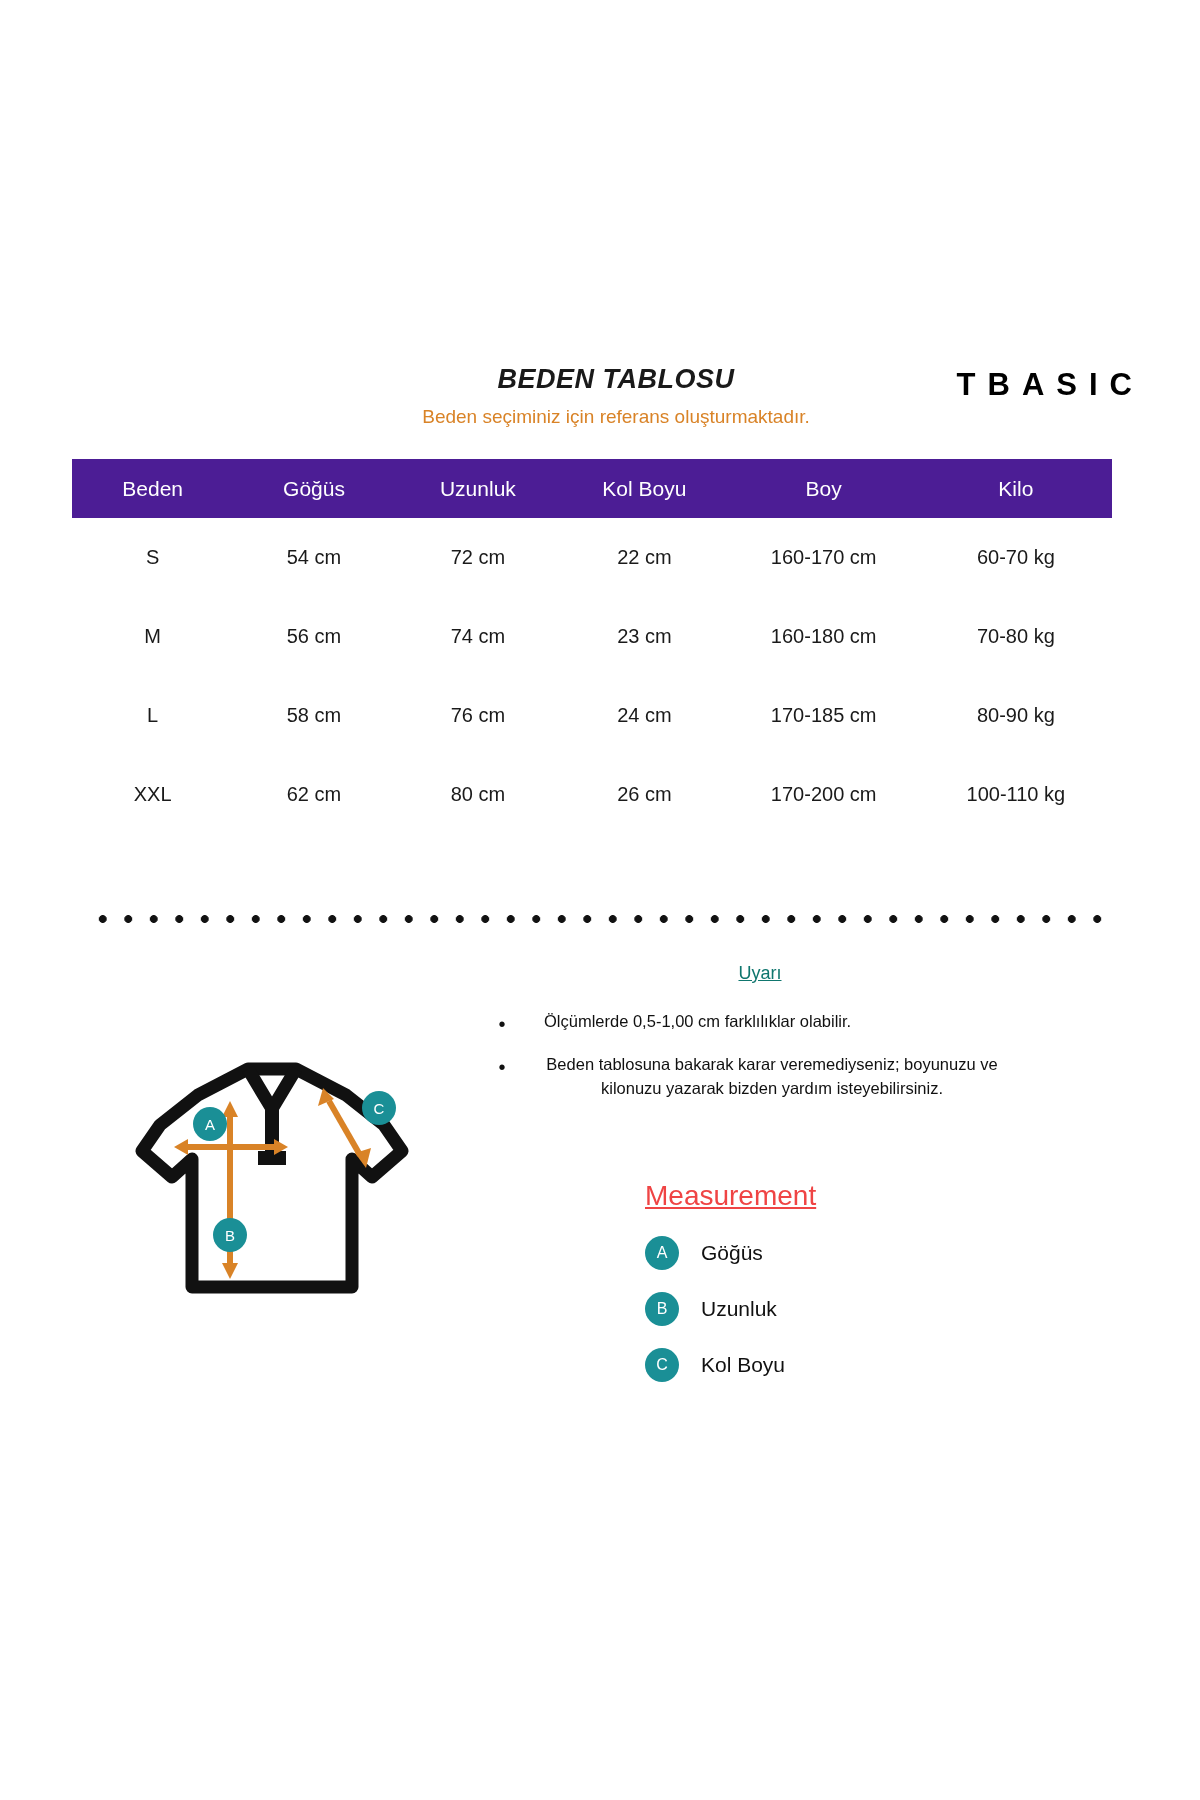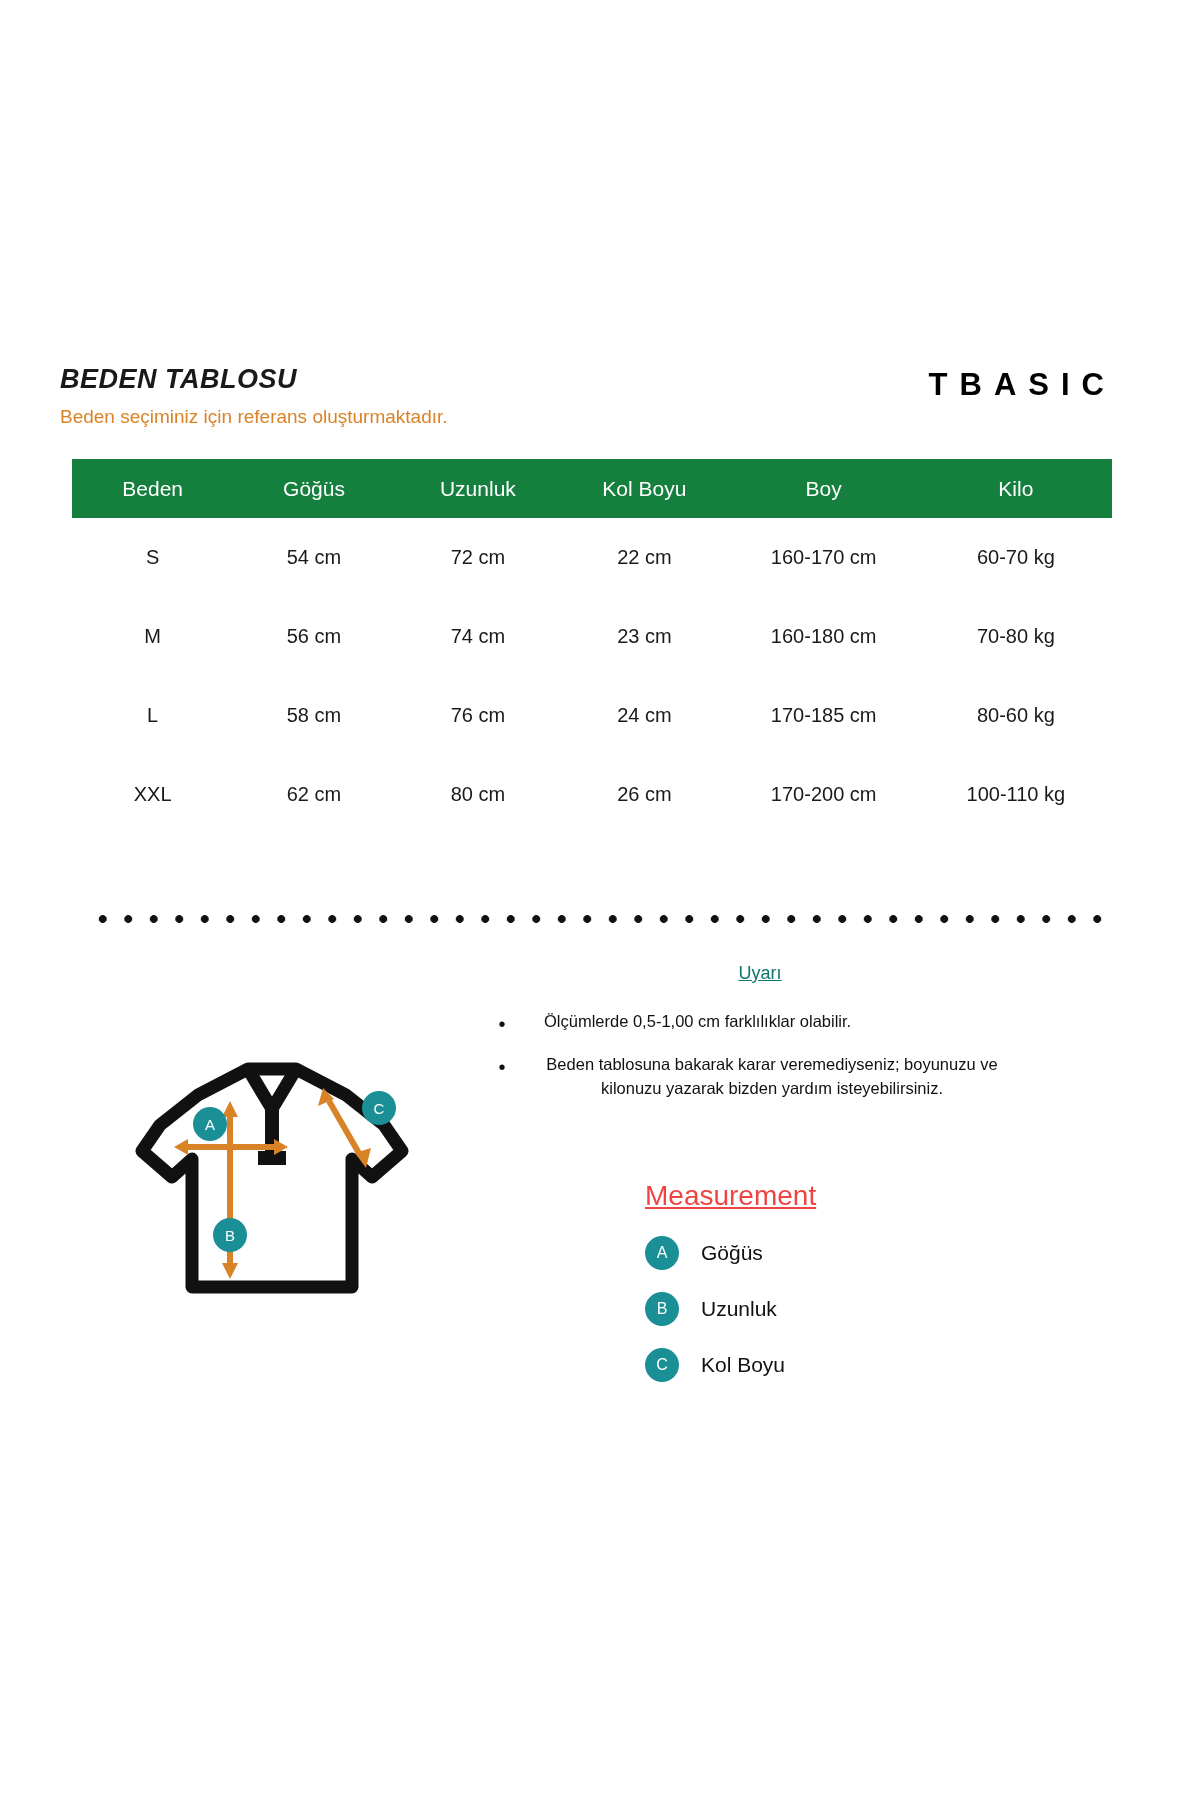--- a/index.html
+++ b/index.html
@@ -19,24 +19,25 @@
   .sheet {
     position: absolute;
     left: 0; top: 0;
     width: 1200px;
     height: 1800px;
   }
 
   
   .header {
     position: absolute;
-    left: 60px;
+    left: 88px;
     top: 365px;
     width: 1056px;
     height: 70px;
+    text-align: center;
   }
   .title {
     font-size: 27px;
     font-weight: bold;
     font-style: italic;
     letter-spacing: 0.5px;
     color: #1a1a1a;
     margin: 0;
     line-height: 1.1;
   }
@@ -62,21 +63,21 @@
     left: 72px;
     top: 459px;
     width: 1040px;
   }
   table.size-table {
     border-collapse: collapse;
     width: 100%;
     table-layout: fixed;
   }
   table.size-table thead th {
-    background: #15803d;
+    background: #4c1d95;
     color: #ffffff;
     font-weight: normal;
     font-size: 21px;
     height: 57px;
     vertical-align: middle;
     text-align: center;
   }
   table.size-table tbody td {
     text-align: center;
     font-size: 20px;
@@ -228,21 +229,21 @@
           <td>23 cm</td>
           <td>160-180 cm</td>
           <td>70-80 kg</td>
         </tr>
         <tr>
           <td>L</td>
           <td>58 cm</td>
           <td>76 cm</td>
           <td>24 cm</td>
           <td>170-185 cm</td>
-          <td>80-60 kg</td>
+          <td>80-90 kg</td>
         </tr>
         <tr>
           <td>XXL</td>
           <td>62 cm</td>
           <td>80 cm</td>
           <td>26 cm</td>
           <td>170-200 cm</td>
           <td>100-110 kg</td>
         </tr>
       </tbody>

